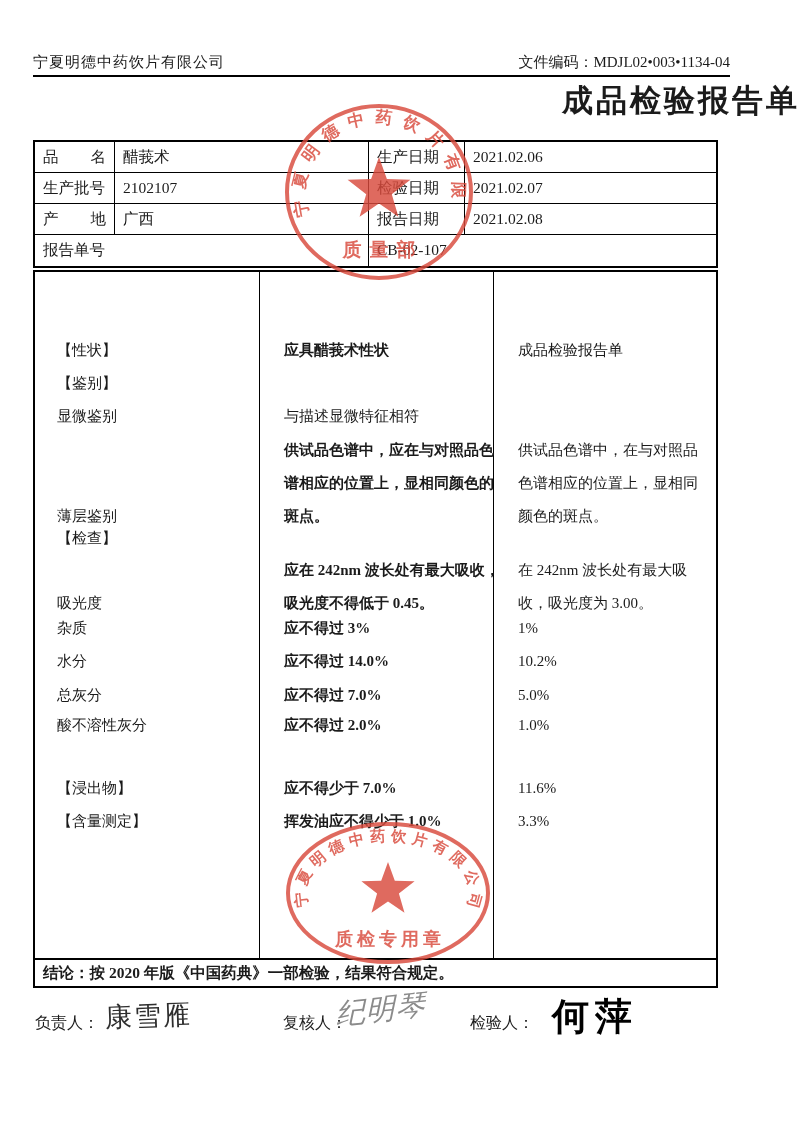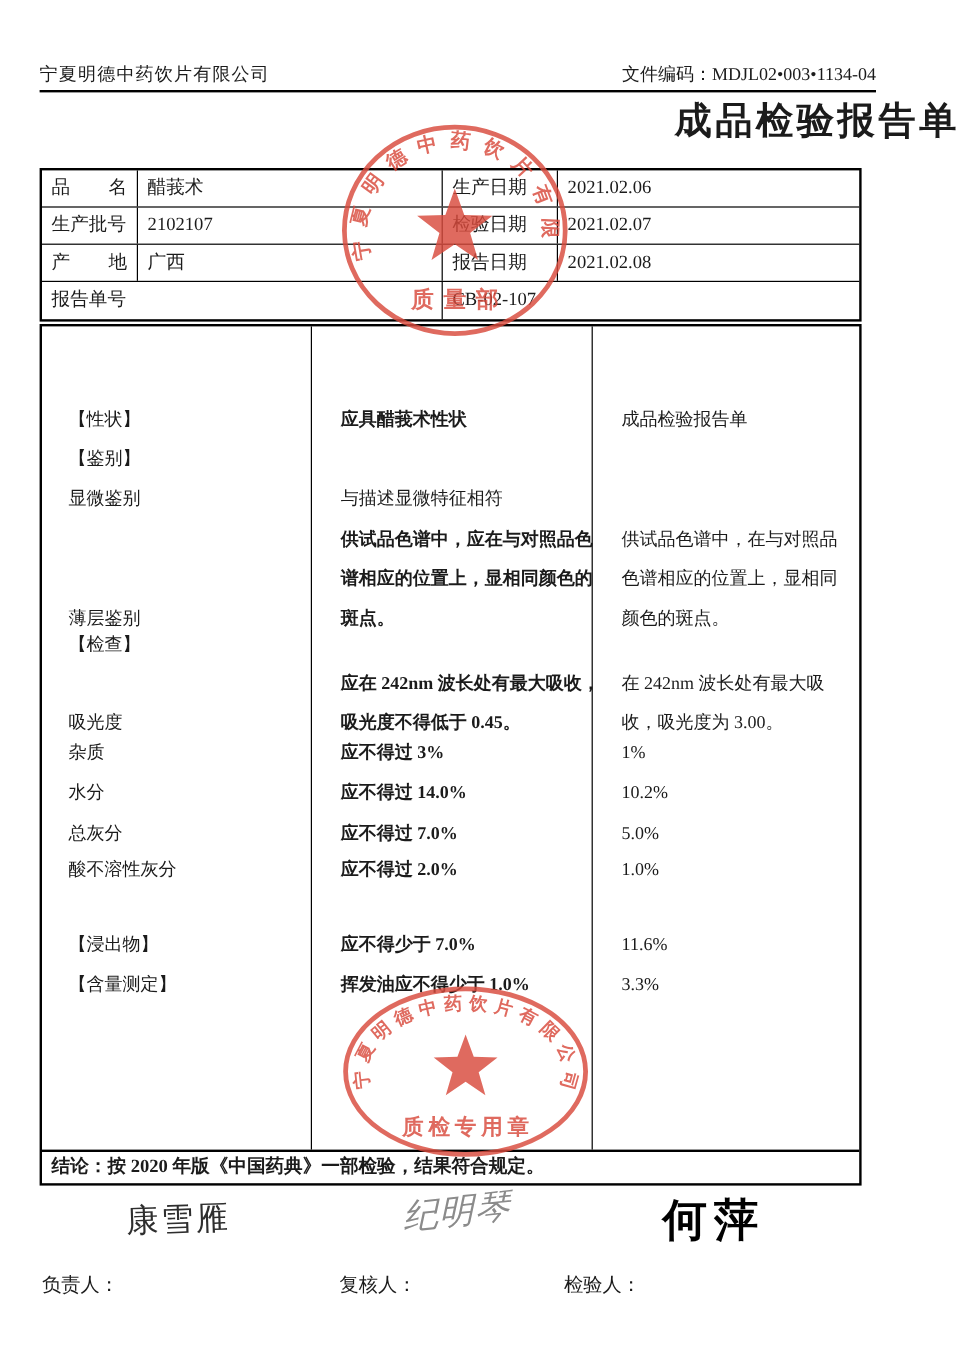--- a/index.html
+++ b/index.html
@@ -42,21 +42,21 @@
   .ih2 { width:234px; text-align:center; }
   .ih3 { flex:1; text-align:center; }
   .insp-row { position:absolute; left:0; width:100%; display:flex; align-items:flex-end;padding-left:16px; }
   .rc { line-height:33px; }
   .rc1 { width:224px; padding-left:6px; }
   .rc2 { width:234px; padding:0 9px;font-weight:bold; }
   .rc3 { flex:1; padding:0 9px; }
   .conclusion { position:absolute; left:0; top:686px; width:100%; height:30px;
                 line-height:30px; padding-left:8px; font-size:15.5px; font-weight:bold; }
   
-  .sig-label { position:absolute; font-size:16px;margin-top:48px; }
+  .sig-label { position:absolute; font-size:16px; }
   .sig-name  { position:absolute; font-family:"Liberation Serif","DejaVu Serif",serif; }
   .sig-1 { left:105px; top:998px; font-size:27px; color:#2e2e2e; transform:rotate(-2deg); letter-spacing:2px; }
   .sig-2 { left:338px; top:990px; font-size:29px; color:#8b8b8b; transform:rotate(-6deg) skewX(-18deg); letter-spacing:1px; }
   .sig-3 { left:552px; top:992px; font-size:37px; color:#000000; font-weight:bold; letter-spacing:6px; }
   
   .stamp { position:absolute; pointer-events:none; opacity:.82; }
   .stamp-top    { left:281px; top:102px; }
   .stamp-bottom { left:282px; top:818px; }
   .stamp text { font-family:"Liberation Sans","DejaVu Sans",sans-serif; font-weight:bold; }
 </style>

